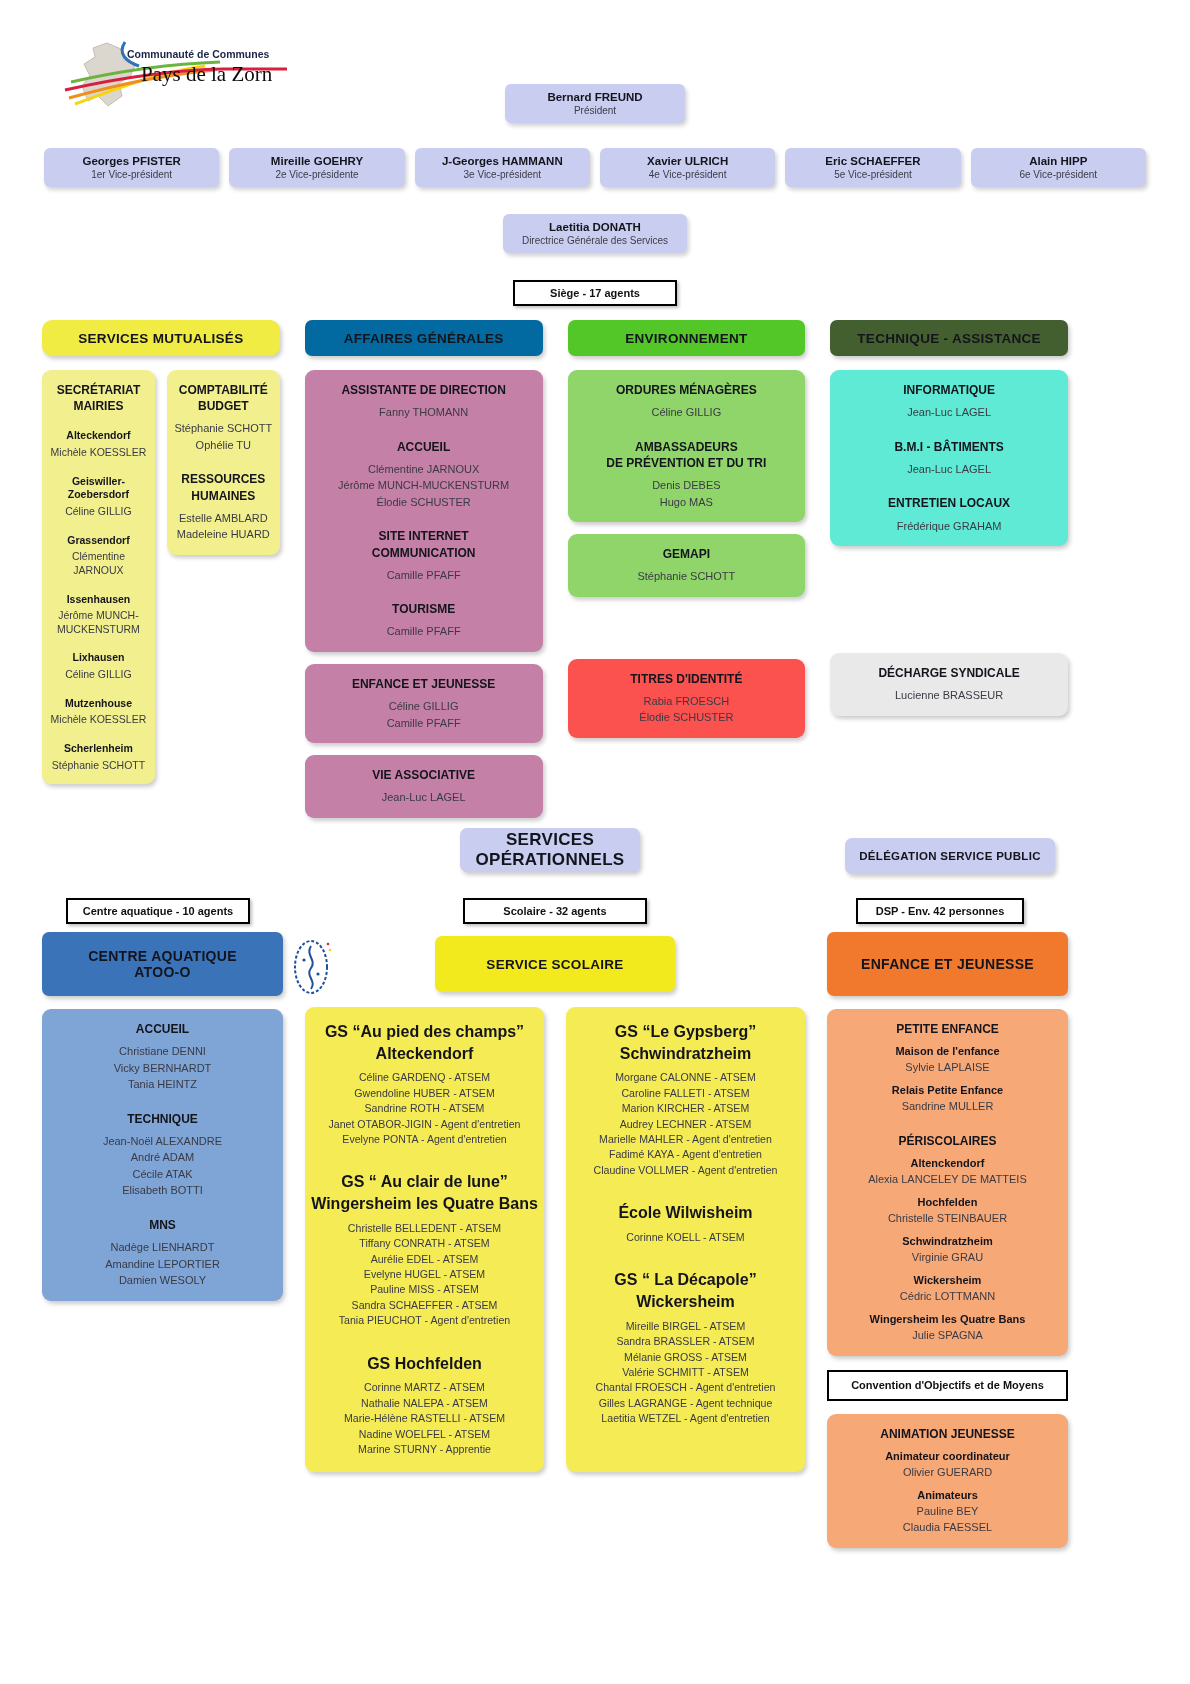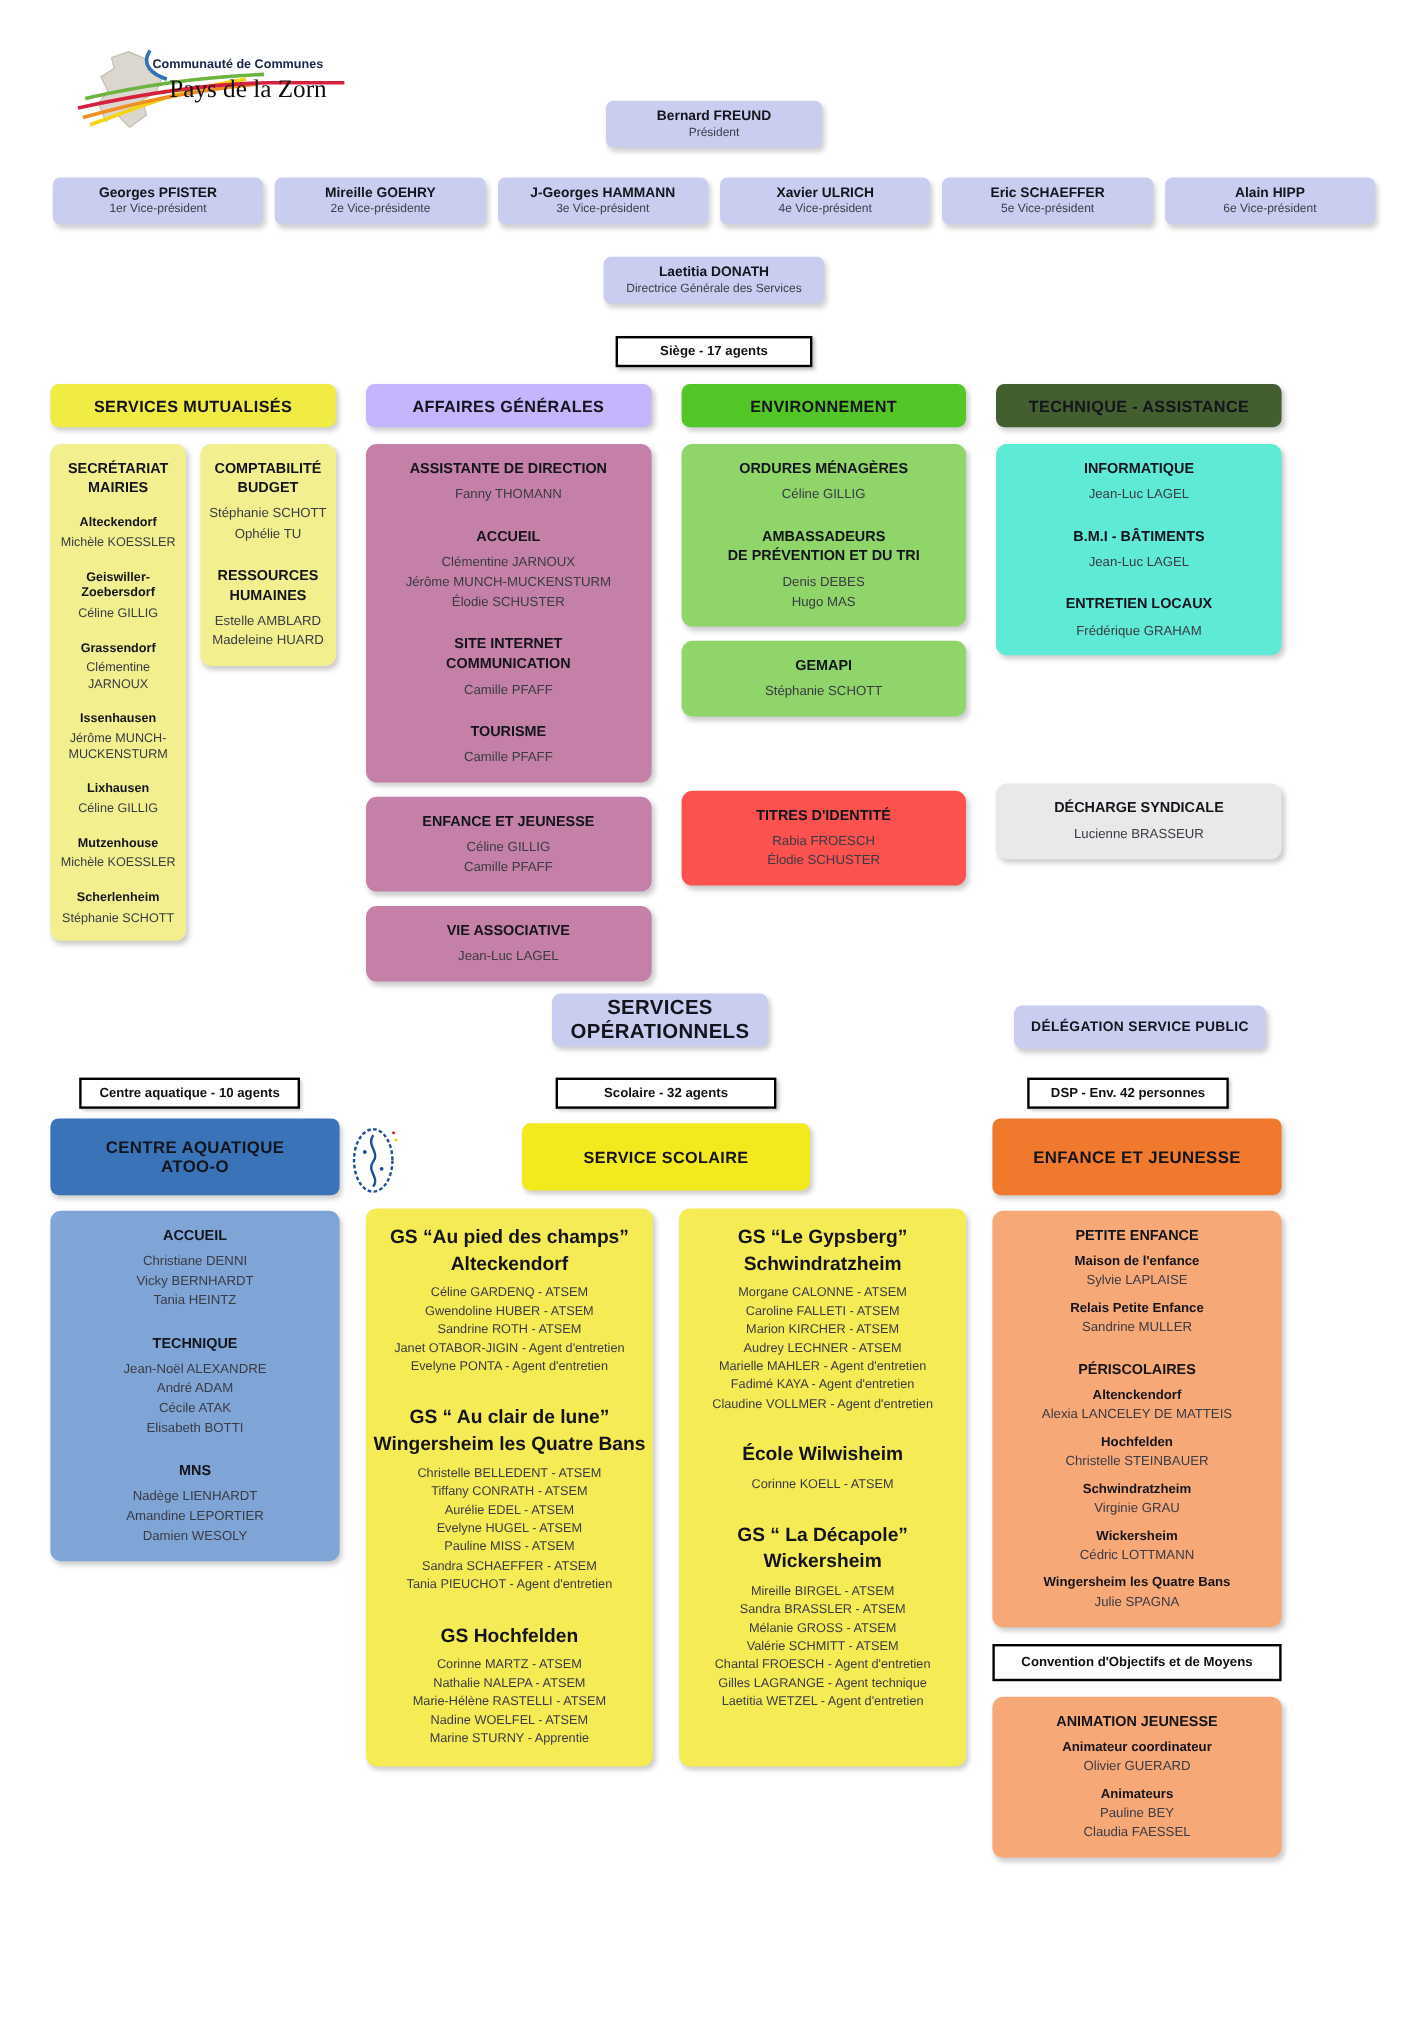--- a/index.html
+++ b/index.html
@@ -27,23 +27,23 @@
 
   .entry { margin-top:15px; }
   .entry-commune { font-weight:bold; font-size:10.5px; color:#14141c; line-height:1.3; }
   .entry-person { font-size:10.5px; color:#3a3a44; line-height:1.3; margin-top:3px; white-space:pre-line; }
 
   .lentry { margin-top:7px; }
   .lentry-label { font-weight:bold; font-size:11px; color:#14141c; line-height:1.45; }
   .lentry-person { font-size:11px; color:#3a3a44; line-height:1.45; white-space:pre-line; }
 
   
-  .hdr-yellow { background:#f0ec44; }
+  .hdr-yellow { background:#f0ec44;border-radius:10px; }
   .box-yellow { background:#f2f08e; }
-  .hdr-magenta { background:#c4b5fd; }
+  .hdr-magenta { background:#0369a1; }
   .box-mauve { background:#c480a6; }
   .hdr-green { background:#52c727; }
   .box-green { background:#8fd569; }
   .hdr-dgreen { background:#435e2f; }
   .box-sage { background:#5eead4; }
   .box-red { background:#fb5250; }
   .box-gray { background:#e9e9e9; }
   .hdr-blue { background:#3b73b8; }
   .box-blue { background:#7fa5d6; }
   .hdr-syellow { background:#f2ea1c; }

